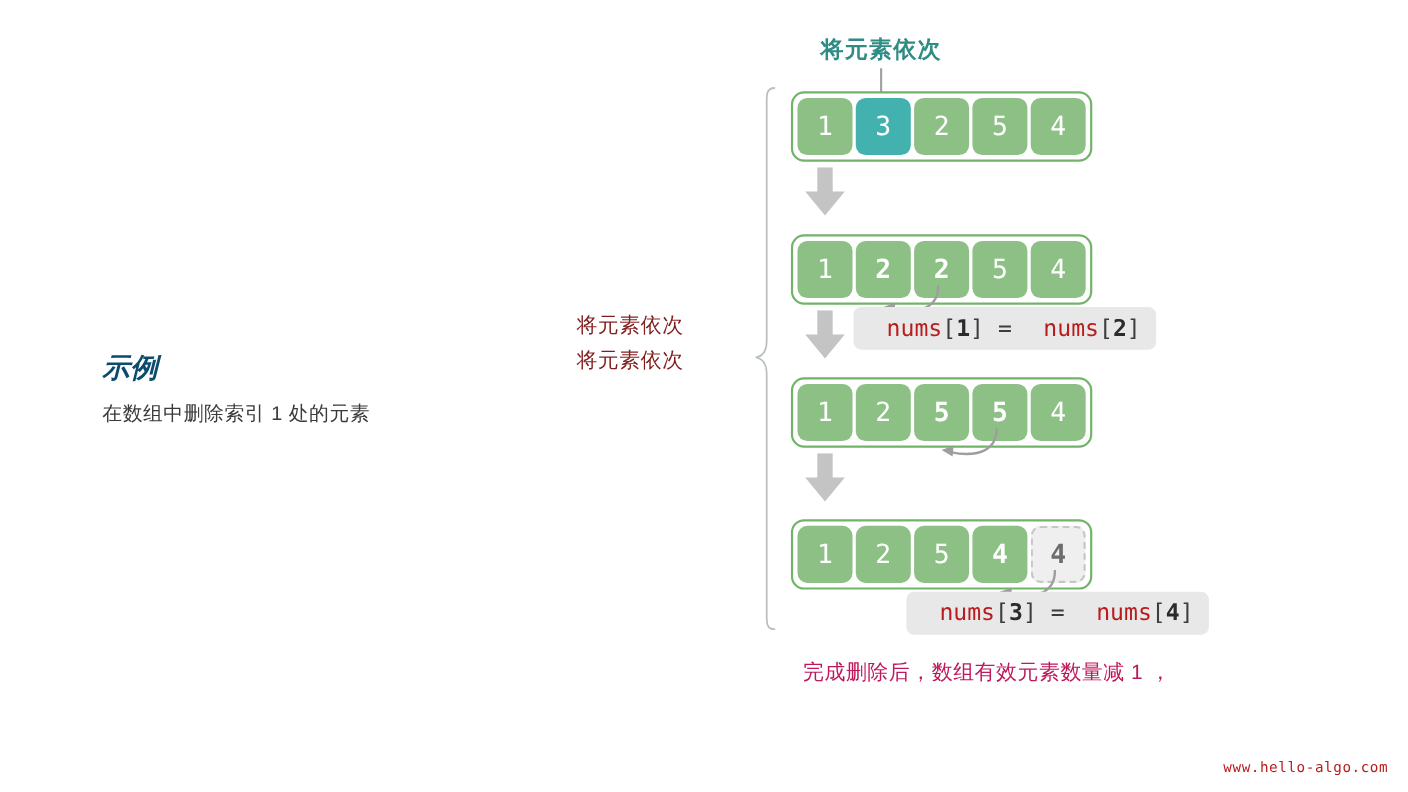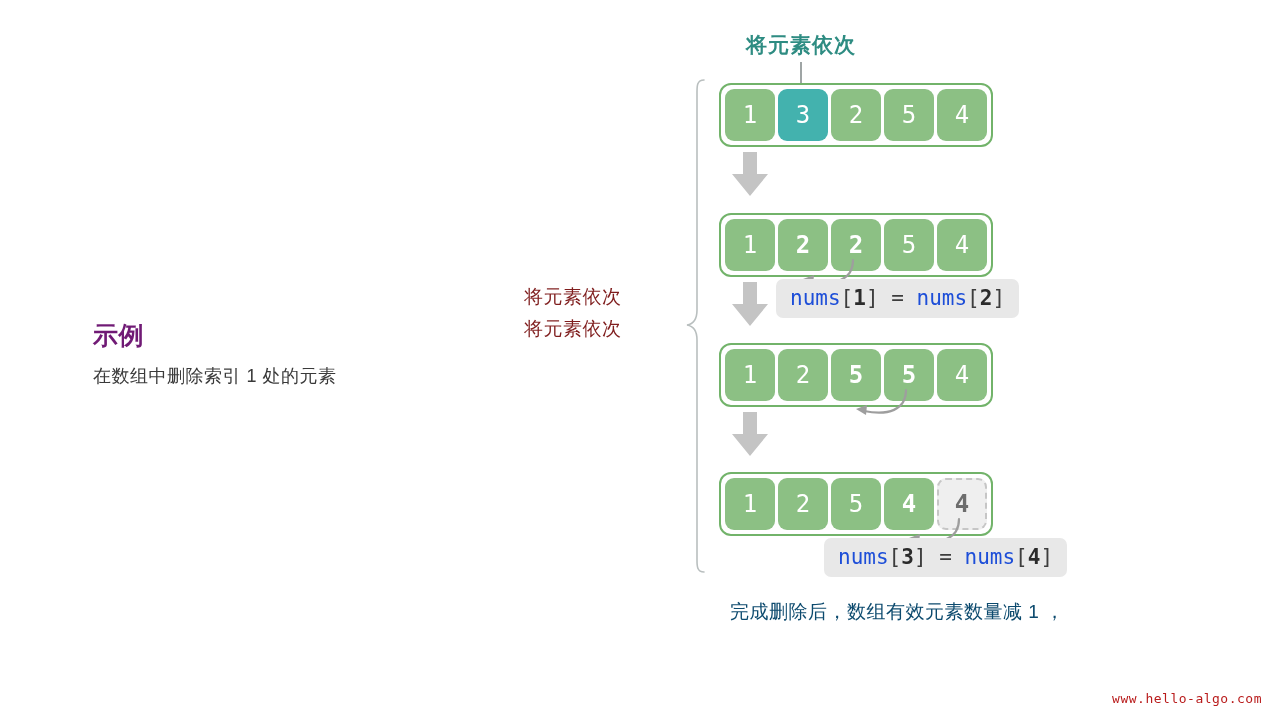--- a/index.html
+++ b/index.html
@@ -24,23 +24,24 @@
   
   .desc {
     position: absolute;
     left: 93px;
     top: 318px;
     width: 430px;
   }
   .desc-title {
     font-size: 25px;
     font-weight: bold;
-    color: #701a75;
+    color: #0c4a6e;
     line-height: 34px;
     letter-spacing: 0.5px;
+    font-style: italic;
   }
   .desc-sub {
     font-size: 18px;
     color: #3a3a3a;
     line-height: 32px;
     margin-top: 8px;
     letter-spacing: 0.5px;
   }
 
   
@@ -130,38 +131,38 @@
   .code-chip {
     position: absolute;
     background: #e8e8e8;
     border-radius: 7px;
     padding: 7px 14px 8px 14px;
     font-family: "DejaVu Sans Mono", "Liberation Mono", monospace;
     font-size: 21px;
     white-space: nowrap;
     letter-spacing: 0px;
   }
-  .code-chip .ident { color: #1d4ed8; }
+  .code-chip .ident { color: #b91c1c; margin-left: 16px; }
   .code-chip .punc  { color: #3d3d3d; }
   .code-chip .idx   { color: #2b2b2b; font-weight: bold; }
   .code-chip .op    { color: #3d3d3d; }
 
   
   .curve {
     position: absolute;
   }
 
   
   .caption {
     position: absolute;
     left: 730px;
     top: 594px;
     width: 520px;
     font-size: 19px;
-    color: #0c4a6e;
+    color: #be185d;
     line-height: 36px;
     letter-spacing: 0.5px;
   }
 
   
   .watermark {
     position: absolute;
     right: 18px;
     bottom: 14px;
     font-family: "DejaVu Sans Mono", "Liberation Mono", monospace;

